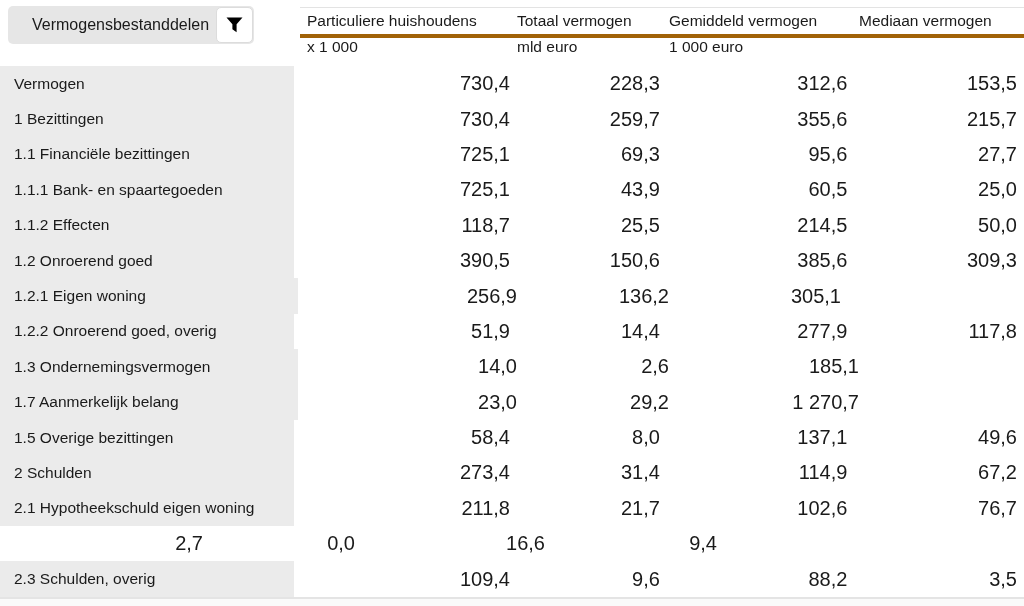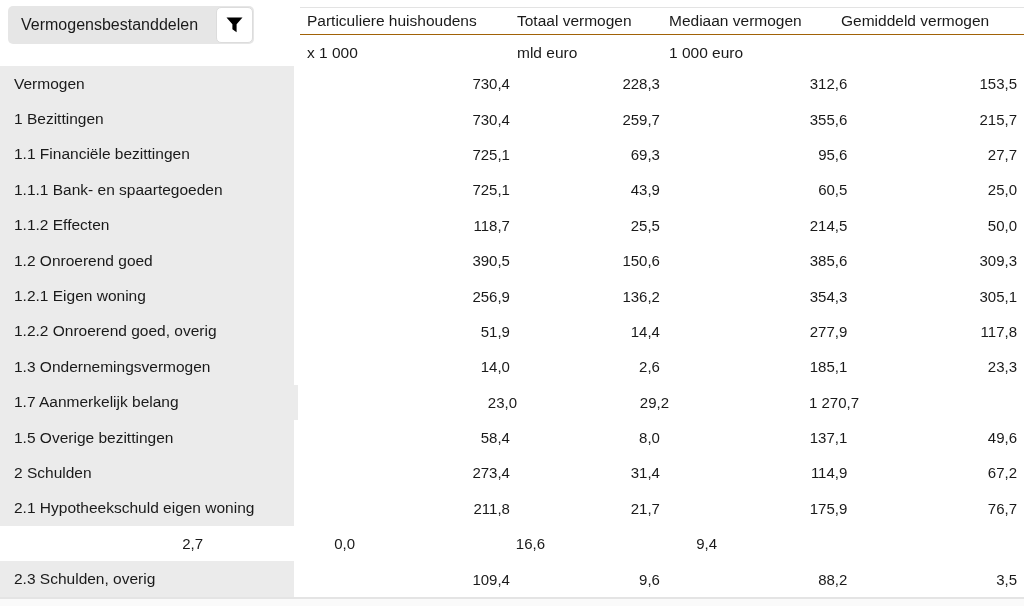--- a/index.html
+++ b/index.html
@@ -10,40 +10,40 @@
     color:#1a1a1a;
     -webkit-font-smoothing:antialiased;
   }
   .app{position:absolute;inset:0;}
 
   
   .dim-box{
     position:absolute;left:8px;top:6px;width:246px;height:38px;
     background:#e6e6e6;border-radius:5px;
     display:flex;align-items:center;justify-content:space-between;
-    box-sizing:border-box;padding-left:13px;
+    box-sizing:border-box;padding-left:24px;
     cursor:pointer;
   }
   .dim-label{font-size:16px;white-space:nowrap;}
   .filter-btn{
     width:37px;height:36px;margin-right:1px;
     background:#ffffff;border:1px solid #dcdcdc;border-radius:5px;
     display:flex;align-items:center;justify-content:center;
     box-sizing:border-box;padding:0;cursor:pointer;
   }
   .filter-btn svg{display:block;}
 
   
   .col-headers{
     position:absolute;left:300px;right:0;top:7px;
     border-top:1px solid #e3e3e3;
   }
   .hrow{display:flex;}
-  .hrow-labels{height:26px;align-items:center;border-bottom:1px solid #a16207;}
-  .hrow-units{height:27px;align-items:flex-end;}
+  .hrow-labels{height:26px;align-items:center;border-bottom:4px solid #a16207;}
+  .hrow-units{height:27px;align-items:flex-start;}
   .hcell{
     box-sizing:border-box;padding:0 7px;white-space:nowrap;
     font-size:15.5px;overflow:hidden;
   }
   .c0{width:210px;}
   .c1{width:152px;}
   .c2{width:190px;}
   .c3{width:172px;}
 
   
@@ -51,21 +51,21 @@
   .trow{display:flex;height:35.4px;align-items:stretch;}
   .tlabel{
     width:298px;margin-right:16px;background:#ebebeb;
     display:flex;align-items:center;
     box-sizing:border-box;padding-left:14px;
     font-size:15.5px;white-space:nowrap;
   }
   .tval{
     display:flex;align-items:center;justify-content:flex-end;
     box-sizing:border-box;padding:0 7px;
-    font-size:15px;white-space:nowrap;
+    font-size:20px;white-space:nowrap;
   }
 
   
   .bottom-rule{position:absolute;left:0;right:0;top:597px;height:2px;background:#e4e4e4;}
   .bottom-strip{position:absolute;left:0;right:0;top:599px;bottom:0;background:#fafafa;}
 </style>
 </head>
 <body>
 
 <div class="app">
@@ -78,22 +78,22 @@
           <path d="M0.5 0.5 H16.5 L10.6 7.2 V15.2 L6.4 12.2 V7.2 Z" fill="#000000"></path>
         </svg>
       </span>
     </button>
   </div>
 
   <div class="col-headers">
     <div class="hrow hrow-labels">
       <div class="hcell c0">Particuliere huishoudens</div>
       <div class="hcell c1">Totaal vermogen</div>
+      <div class="hcell c2">Gemiddeld vermogen</div>
       <div class="hcell c3">Mediaan vermogen</div>
-      <div class="hcell c2">Gemiddeld vermogen</div>
     </div>
     <div class="hrow hrow-units">
       <div class="hcell c0">x 1 000</div>
       <div class="hcell c1">mld euro</div>
       <div class="hcell c2">1 000 euro</div>
       <div class="hcell c3"></div>
     </div>
   </div>
 
   <div class="tbody" id="tbody">
@@ -136,36 +136,34 @@
         <div class="tlabel">1.2 Onroerend goed</div>
         <div class="tval c0">390,5</div>
         <div class="tval c1">150,6</div>
         <div class="tval c2">385,6</div>
         <div class="tval c3">309,3</div>
       </div>
       <div class="trow">
         <div class="tlabel">1.2.1 Eigen woning</div>
         <div class="tval c0">256,9</div>
         <div class="tval c1">136,2</div>
-        <div class="tval c2">354,3</div>
         <div class="tval c3">305,1</div>
       </div>
       <div class="trow">
         <div class="tlabel">1.2.2 Onroerend goed, overig</div>
         <div class="tval c0">51,9</div>
         <div class="tval c1">14,4</div>
         <div class="tval c2">277,9</div>
         <div class="tval c3">117,8</div>
       </div>
       <div class="trow">
         <div class="tlabel">1.3 Ondernemingsvermogen</div>
         <div class="tval c0">14,0</div>
         <div class="tval c1">2,6</div>
         <div class="tval c2">185,1</div>
-        <div class="tval c3">23,3</div>
       </div>
       <div class="trow">
         <div class="tlabel">1.7 Aanmerkelijk belang</div>
         <div class="tval c0">23,0</div>
         <div class="tval c1">29,2</div>
         <div class="tval c2">1 270,7</div>
       </div>
       <div class="trow">
         <div class="tlabel">1.5 Overige bezittingen</div>
         <div class="tval c0">58,4</div>
@@ -177,21 +175,21 @@
         <div class="tlabel">2 Schulden</div>
         <div class="tval c0">273,4</div>
         <div class="tval c1">31,4</div>
         <div class="tval c2">114,9</div>
         <div class="tval c3">67,2</div>
       </div>
       <div class="trow">
         <div class="tlabel">2.1 Hypotheekschuld eigen woning</div>
         <div class="tval c0">211,8</div>
         <div class="tval c1">21,7</div>
-        <div class="tval c2">175,9</div>
+        <div class="tval c2">102,6</div>
         <div class="tval c3">76,7</div>
       </div>
       <div class="trow">
         <div class="tval c0">2,7</div>
         <div class="tval c1">0,0</div>
         <div class="tval c2">16,6</div>
         <div class="tval c3">9,4</div>
       </div>
       <div class="trow">
         <div class="tlabel">2.3 Schulden, overig</div>

